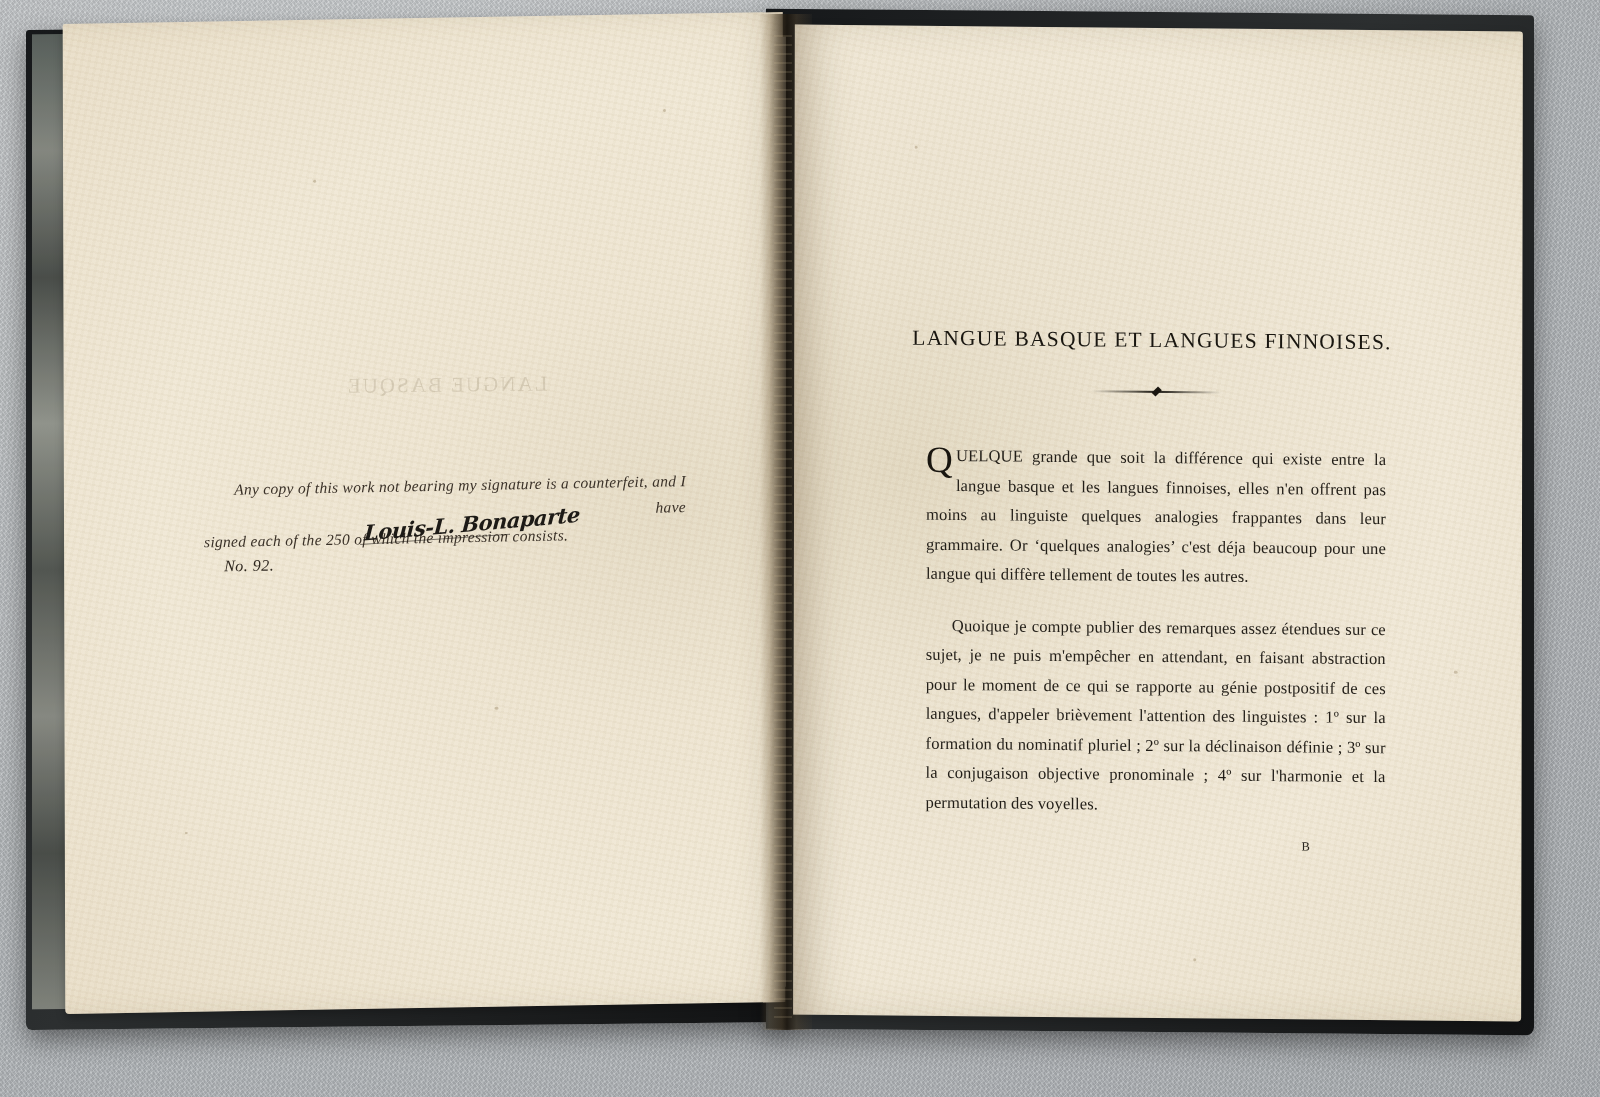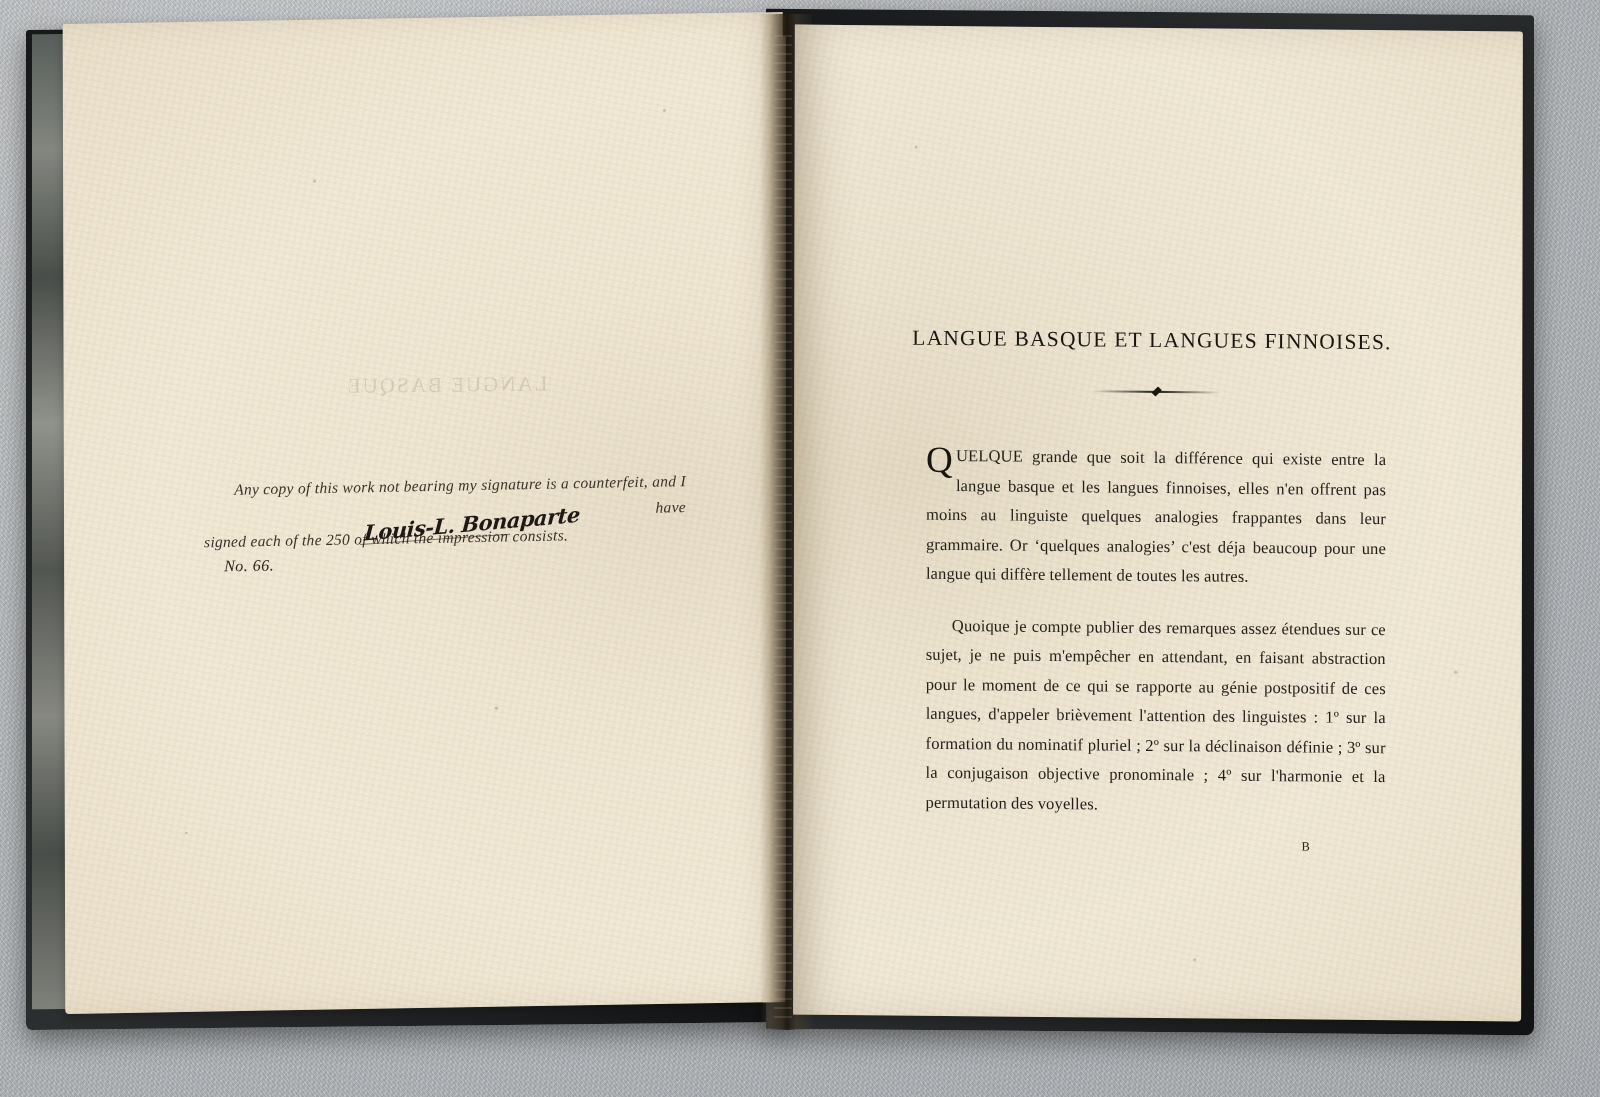--- a/index.html
+++ b/index.html
@@ -293,21 +293,21 @@
       <div id="showthrough">LANGUE BASQUE</div>
 
       <div id="colophon">
         <div class="line l1">Any copy of this work not bearing my signature is a counterfeit, and I have</div>
         <div class="line l2">signed each of the 250 of which the impression consists.</div>
       </div>
 
       <div id="signature">Louis-L. Bonaparte</div>
       <div id="signature-rule"></div>
 
-      <div id="copy-number">No. 66.</div>
+      <div id="copy-number">No. 92.</div>
 
       <div class="speck" style="left:250px; top:160px; width:3px; height:3px;"></div>
       <div class="speck" style="left:430px; top:690px; width:4px; height:3px;"></div>
       <div class="speck" style="left:600px; top:95px; width:3px; height:3px;"></div>
       <div class="speck" style="left:120px; top:810px; width:3px; height:2px;"></div>
     </div>
 
     <div id="gutter"></div>
     <div id="spine-threads"></div>
 

